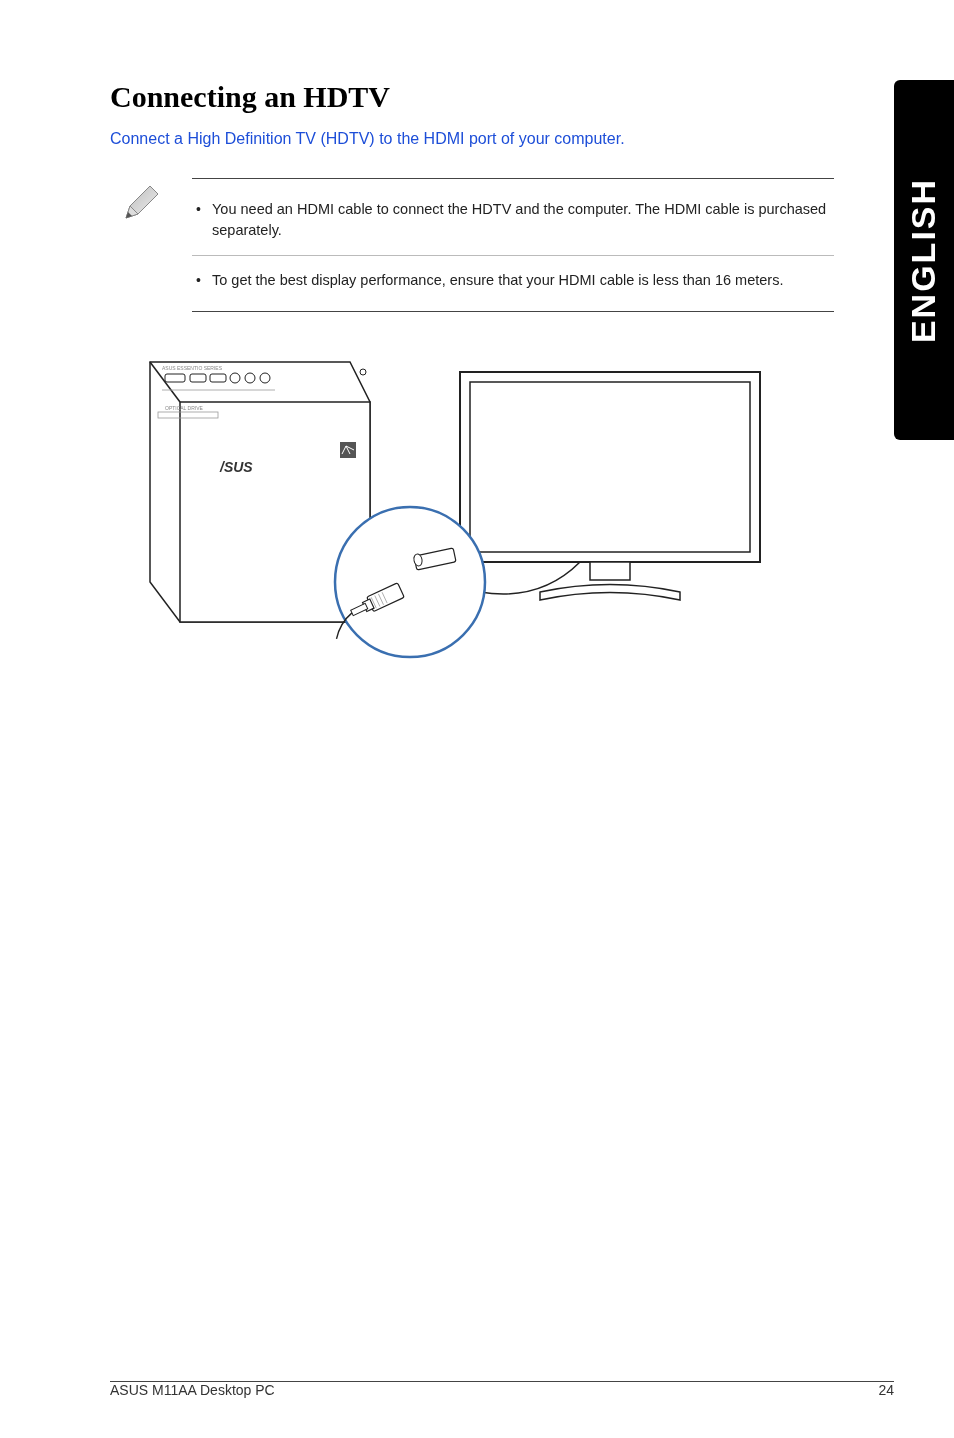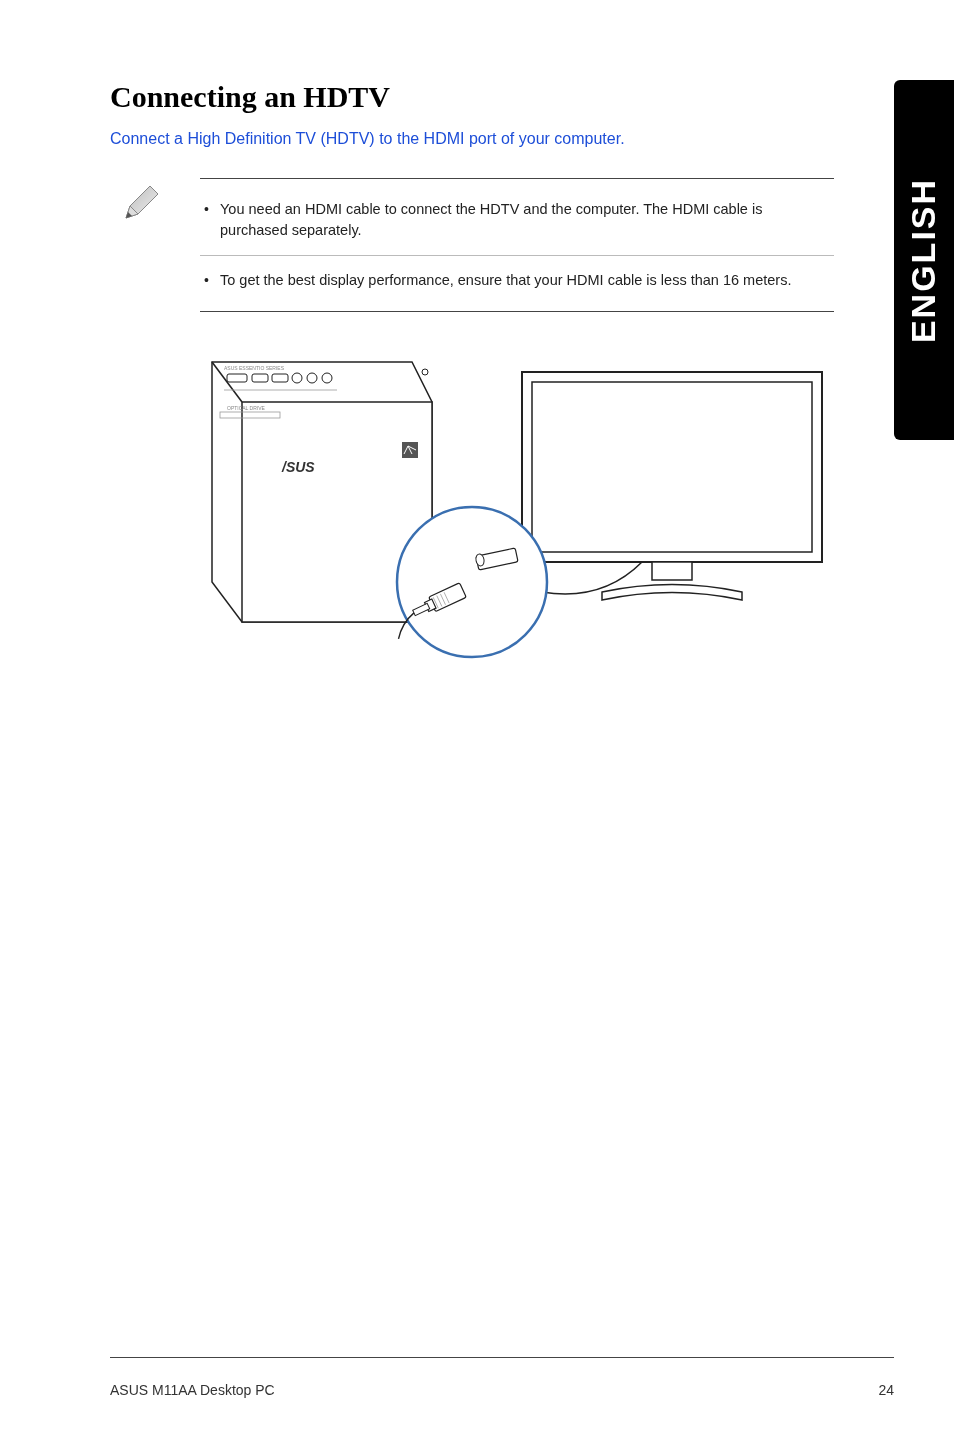--- a/index.html
+++ b/index.html
@@ -44,21 +44,21 @@
     font-family: Liberation Serif, serif;
   }
   p.intro {
     font-size: 16px;
     color: #1d4ed8;
     margin-bottom: 30px;
   }
   .note-box {
     display: flex;
     align-items: flex-start;
-    gap: 40px;
+    gap: 32px;
     margin-left: 10px;
     margin-right: 60px;
     margin-bottom: 30px;
   }
   .note-icon {
     flex: 0 0 40px;
     margin-top: 6px;
   }
   .note-list {
     flex: 1;
@@ -85,29 +85,28 @@
     left: 4px;
     top: 6px;
     font-size: 14px;
   }
   .note-list li + li::before {
     top: 14px;
   }
   .diagram {
     margin-top: 20px;
     margin-left: 10px;
-    text-align: center;
   }
   .footer {
     position: absolute;
     bottom: 40px;
     left: 110px;
     right: 60px;
     border-top: 1px solid #444;
-    padding-top: 24px;
+    padding-top: 0;
     display: flex;
     justify-content: space-between;
     font-size: 14px;
     color: #333;
   }
 </style>
 </head>
 <body>
 
 <div class="page">

